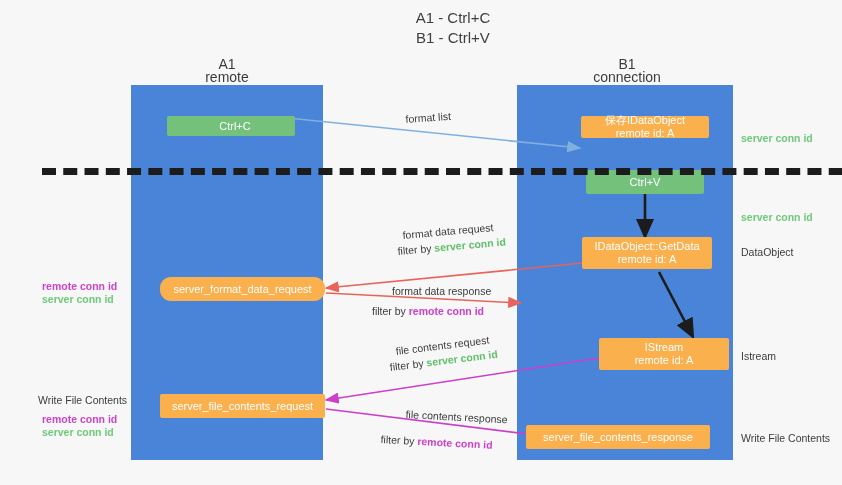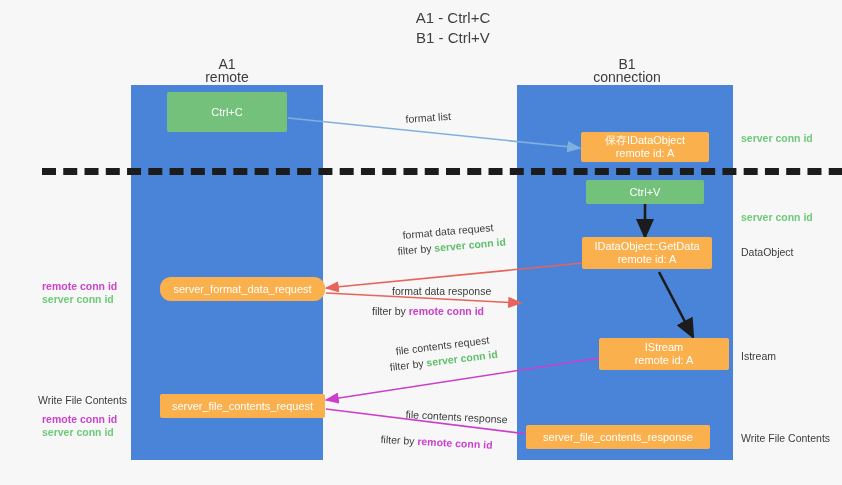--- a/index.html
+++ b/index.html
@@ -86,38 +86,38 @@
 
     <path d="M294,293 L489,303" stroke="#e8635a" stroke-width="1.6" fill="none" marker-end="url(#ah-red)"></path>
 
     <path d="M627,272 L661,337" stroke="#1c1c1c" stroke-width="2.6" fill="none" marker-end="url(#ah-dark)"></path>
 
     <path d="M567,358 L294,400" stroke="#cc3fcc" stroke-width="1.6" fill="none" marker-end="url(#ah-mag)"></path>
 
     <path d="M294,409 L527,438" stroke="#cc3fcc" stroke-width="1.6" fill="none" marker-end="url(#ah-mag)"></path>
   </svg>
 
-  <div class="box green" style="left:135px;top:92px;width:120px;height:40px;">
+  <div class="box green" style="left:135px;top:116px;width:120px;height:20px;padding-left:8px;">
     <div>Ctrl+C</div>
   </div>
 
   <div class="box orange" style="left:128px;top:277px;width:165px;height:24px;border-radius:11px;">
     <div>server_format_data_request</div>
   </div>
 
   <div class="box orange" style="left:128px;top:394px;width:165px;height:24px;">
     <div>server_file_contents_request</div>
   </div>
 
-  <div class="box orange" style="left:549px;top:132px;width:128px;height:30px;">
+  <div class="box orange" style="left:549px;top:116px;width:128px;height:22px;">
     <div>保存IDataObject</div>
     <div>remote id: A</div>
   </div>
 
-  <div class="box green" style="left:554px;top:180px;width:118px;height:24px;">
+  <div class="box green" style="left:554px;top:170px;width:118px;height:24px;">
     <div>Ctrl+V</div>
   </div>
 
   <div class="box orange" style="left:550px;top:237px;width:130px;height:32px;">
     <div>IDataObject::GetData</div>
     <div>remote id: A</div>
   </div>
 
   <div class="box orange" style="left:567px;top:338px;width:130px;height:32px;">
     <div>IStream</div>

